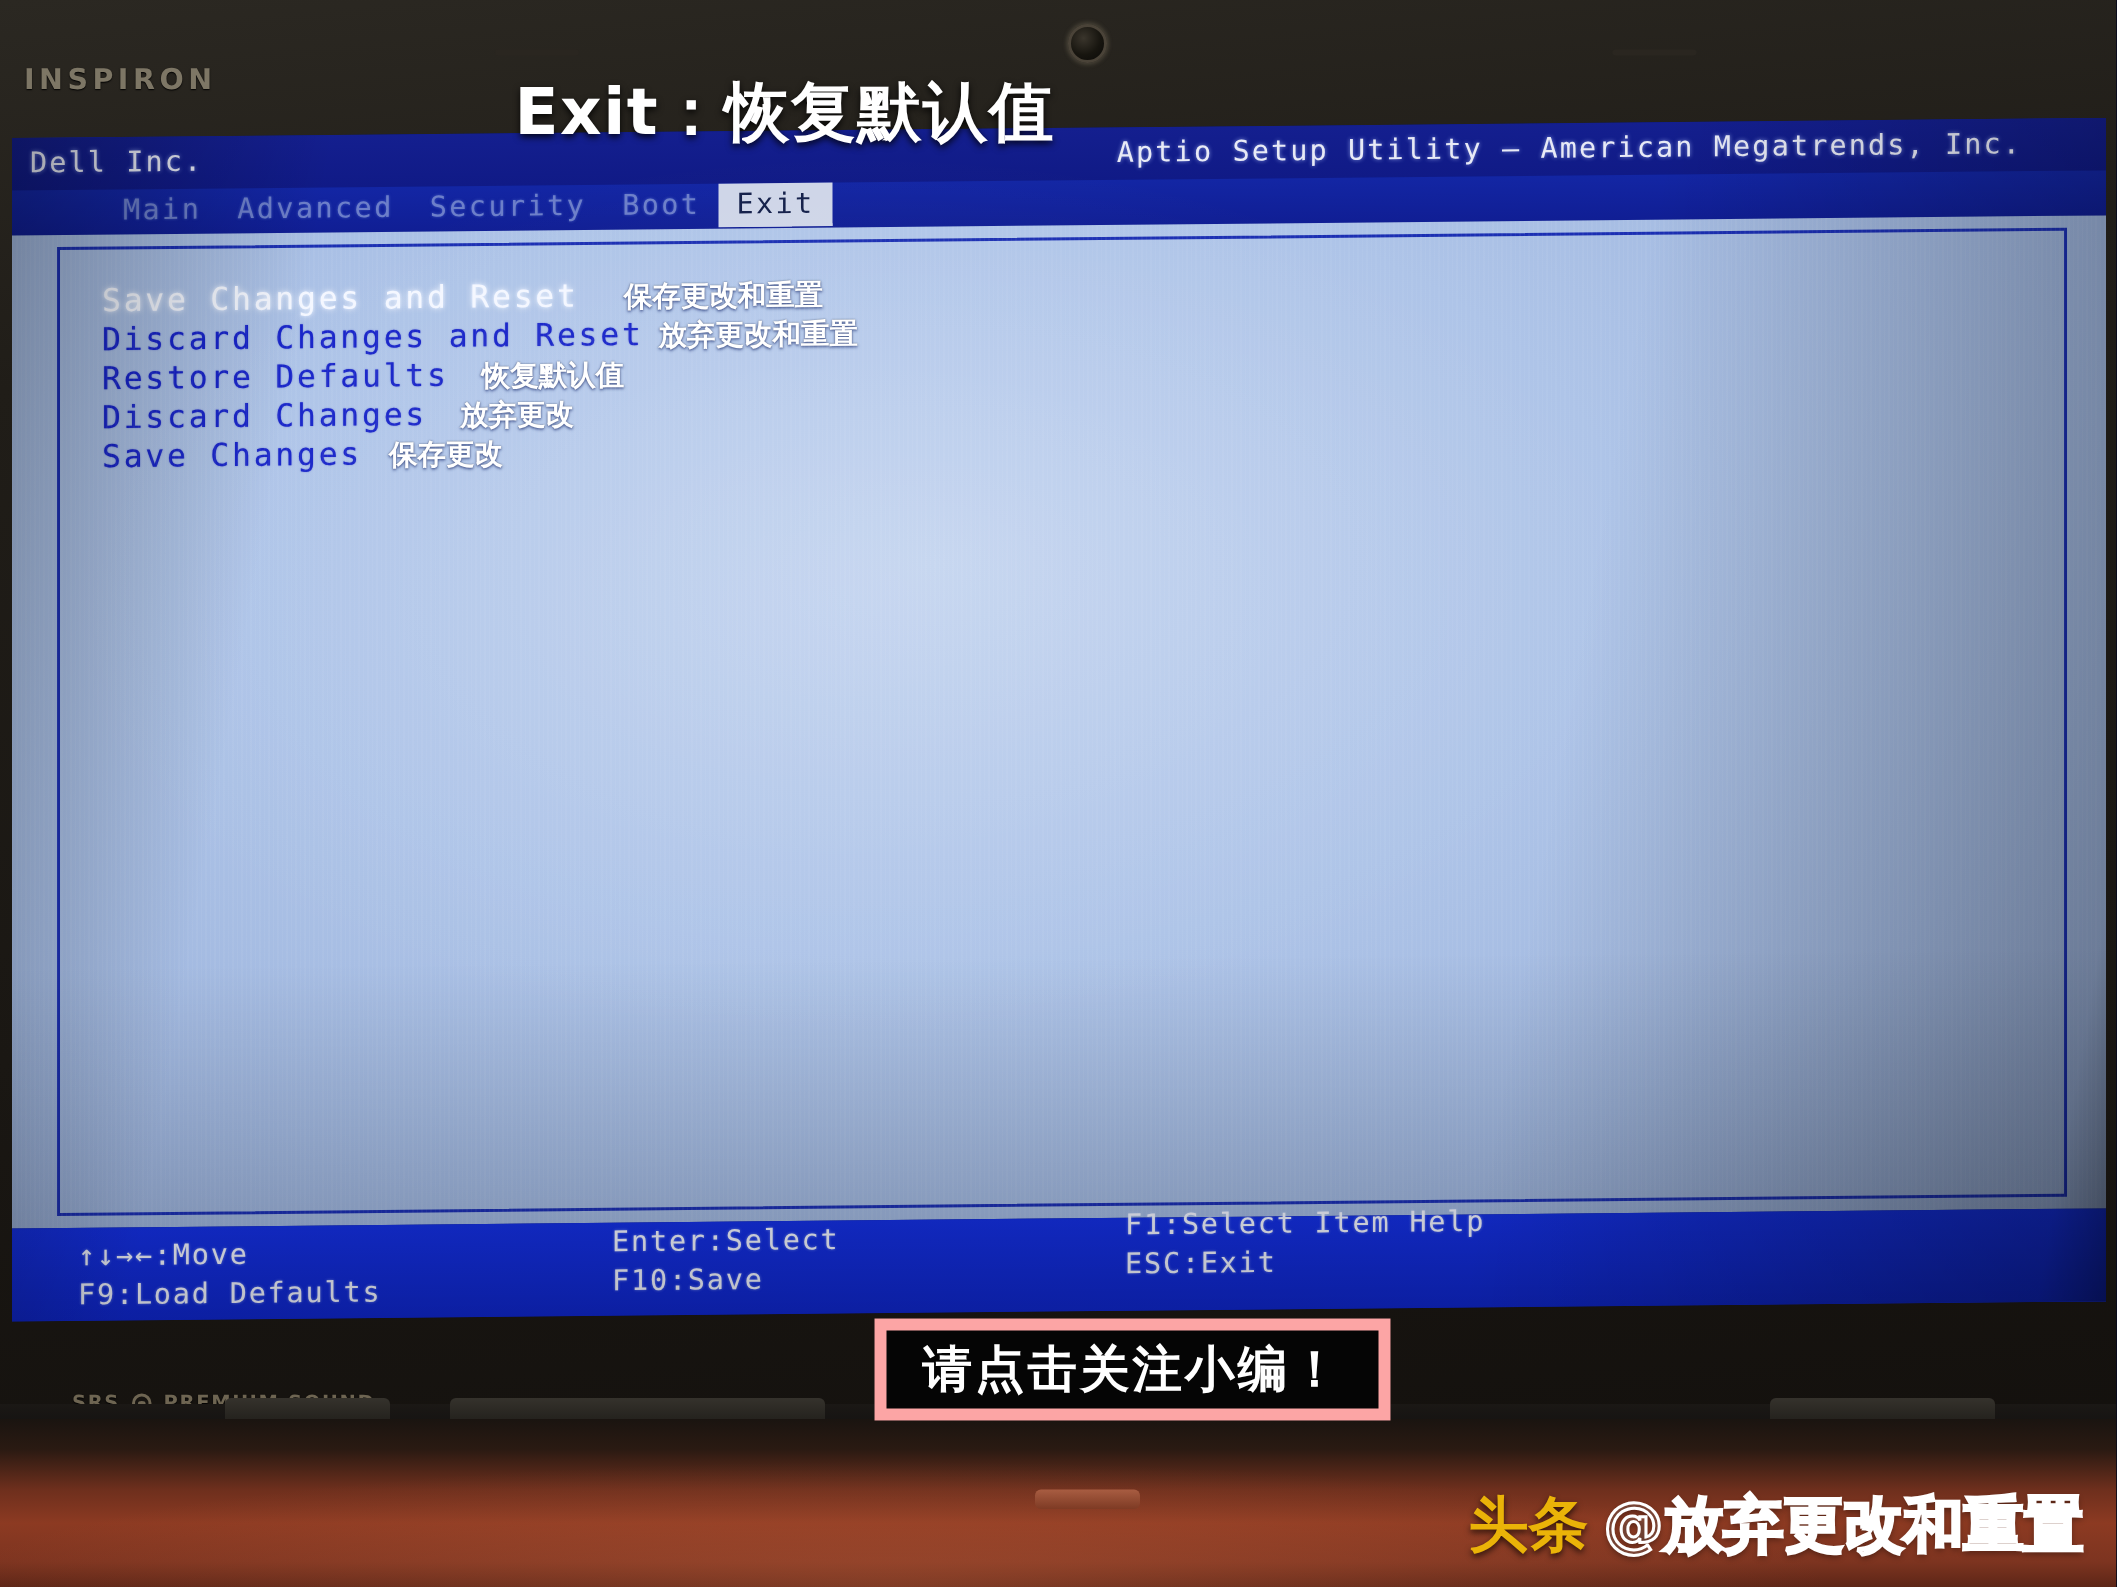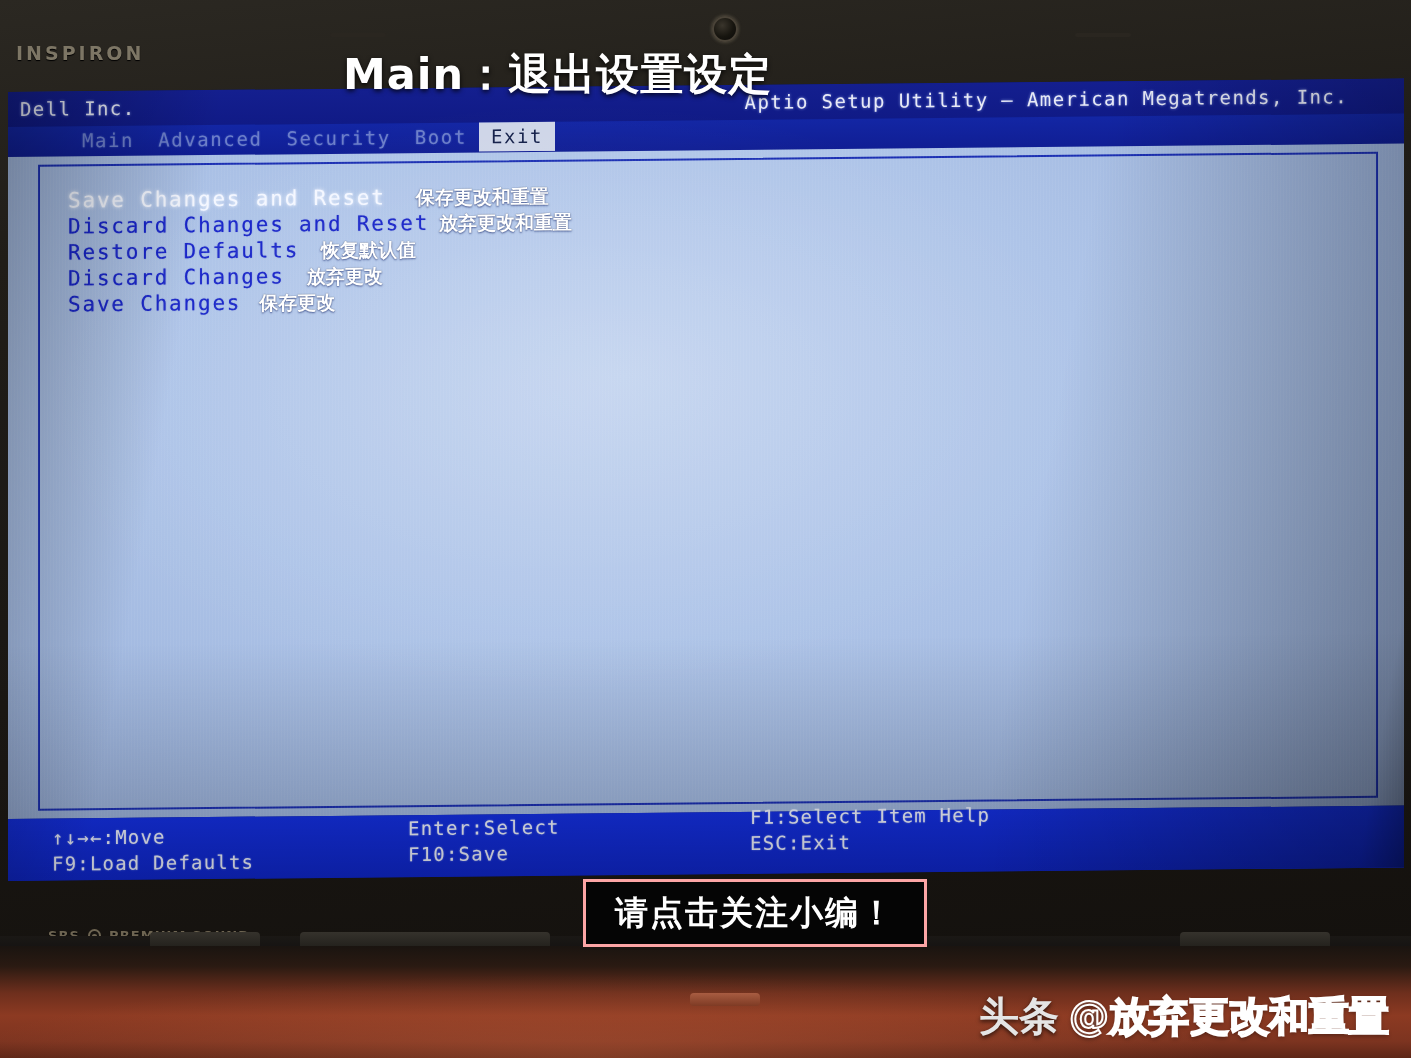--- a/index.html
+++ b/index.html
@@ -317,21 +317,21 @@
     white-space: nowrap;
   }
 
   .callout-box {
     position: absolute;
     left: 583px;
     top: 879px;
     width: 344px;
     height: 68px;
     background: #050505;
-    border: 3px solid #fca5a5;
+    border: 8px solid #fca5a5;
     box-sizing: border-box;
     display: flex;
     align-items: center;
     justify-content: center;
   }
   .callout-text {
     font-family: "DejaVu Sans", sans-serif;
     font-size: 33px;
     font-weight: 700;
     color: #ffffff;
@@ -345,21 +345,21 @@
     bottom: 14px;
     display: flex;
     align-items: baseline;
     gap: 10px;
     font-family: "DejaVu Sans", sans-serif;
     font-size: 40px;
     font-weight: 700;
     white-space: nowrap;
   }
   .wm-brand {
-    color: #e5e5e5;
+    color: #eab308;
     text-shadow: 0 2px 4px rgba(0,0,0,.7);
   }
   .wm-handle {
     color: rgba(255,255,255,0.12);
     -webkit-text-stroke: 2px #ffffff;
     text-shadow: 0 2px 4px rgba(0,0,0,.45);
   }
 </style>
 </head>
 <body>
@@ -451,21 +451,21 @@
 
   <div class="hinge-bar"></div>
   <div class="hinge-knob" style="left:150px;width:110px;"></div>
   <div class="hinge-knob" style="left:300px;width:250px;"></div>
   <div class="hinge-knob" style="left:1180px;width:150px;"></div>
 
   <div class="desk"></div>
   <div class="desk-sheen"></div>
   <div class="base-latch"></div>
 
-  <div class="overlay-title">Main：退出设置设定</div>
+  <div class="overlay-title">Exit：恢复默认值</div>
 
   <div class="callout-box">
     <span class="callout-text">请点击关注小编！</span>
   </div>
 
   <div class="watermark">
     <span class="wm-brand">头条</span>
     <span class="wm-handle">@放弃更改和重置</span>
   </div>
 

